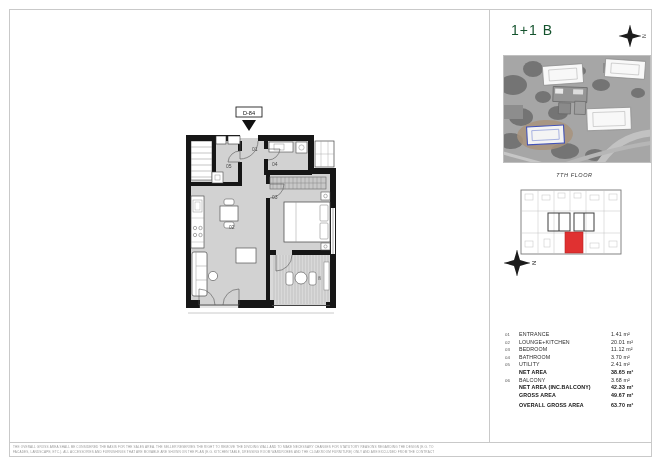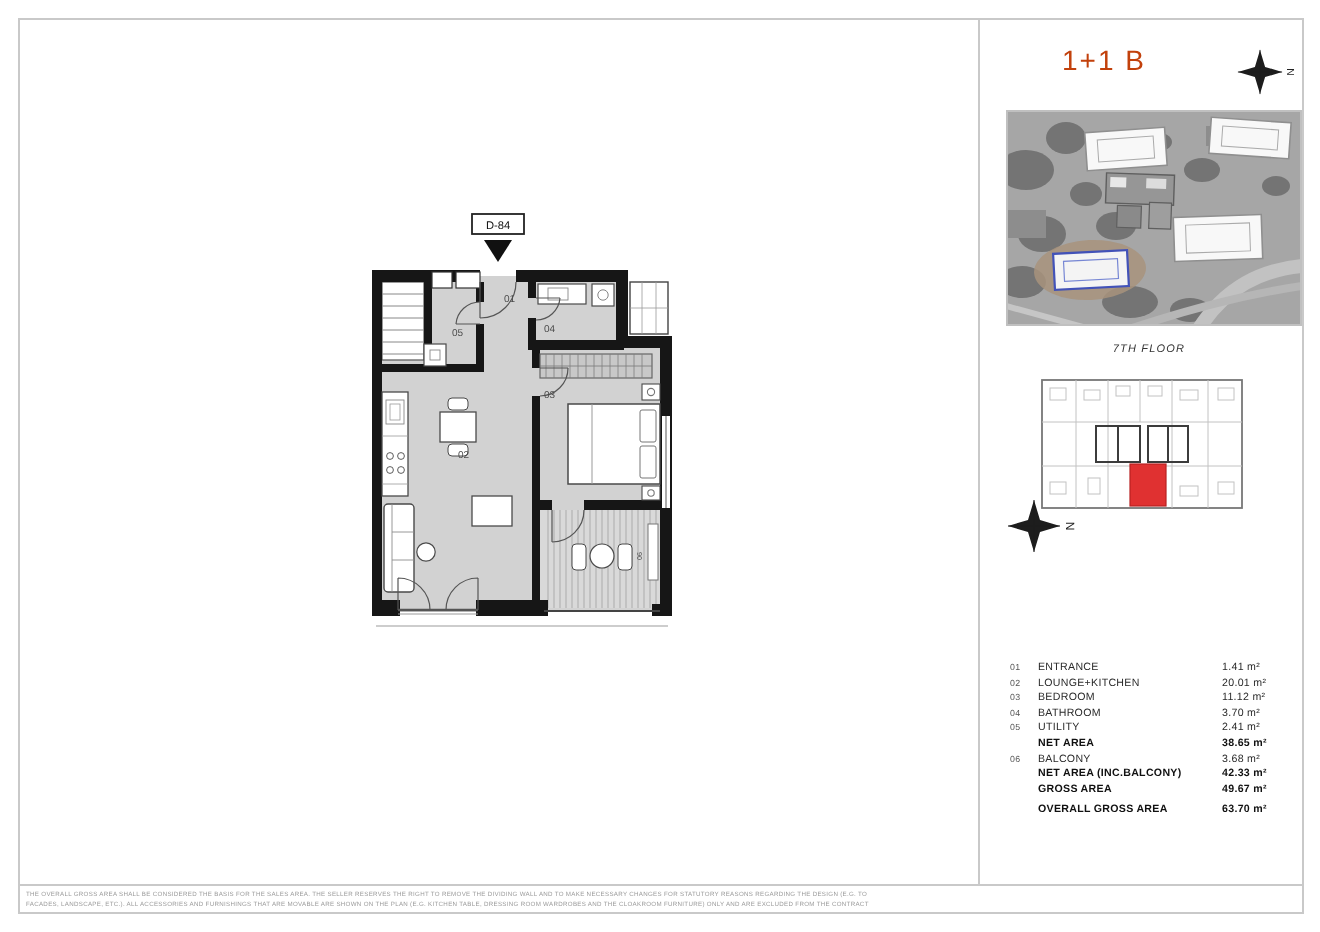--- a/index.html
+++ b/index.html
@@ -4,22 +4,22 @@
 <style>
   html,body{margin:0;padding:0;background:#e9e9e9;}
   #page{position:relative;width:660px;height:466px;background:#ffffff;overflow:hidden;
         font-family:"Liberation Sans",sans-serif;color:#222;}
   .abs{position:absolute;}
   
   .page-border{left:9px;top:9px;width:641px;height:446px;border:1px solid #c9c9c9;}
   .divider-v{left:489px;top:9px;width:1px;height:433px;background:#c9c9c9;}
   .divider-h{left:9px;top:442px;width:642px;height:1px;background:#c9c9c9;}
   
-  .unit-title{left:492px;top:22px;width:120px;text-align:center;font-size:14px;
-              letter-spacing:1px;color:#c2410c;}
+  .unit-title{left:472px;top:22px;width:120px;text-align:center;font-size:14px;
+              letter-spacing:1px;color:#14532d;}
   .floor-label{left:492px;top:172px;width:165px;text-align:center;font-size:5.5px;
                font-style:italic;letter-spacing:.6px;color:#333;}
   
   .area-table{left:505px;top:331px;width:144px;}
   .trow{display:flex;align-items:baseline;height:7.6px;font-size:5.3px;letter-spacing:.15px;color:#2a2a2a;}
   .trow .tnum{width:14px;font-size:4.4px;color:#555;}
   .trow .tlabel{width:92px;}
   .trow .tval{width:38px;}
   .trow.b .tlabel,.trow.b .tval{font-weight:bold;color:#111;}
   .trow.gap{margin-top:2.4px;}

